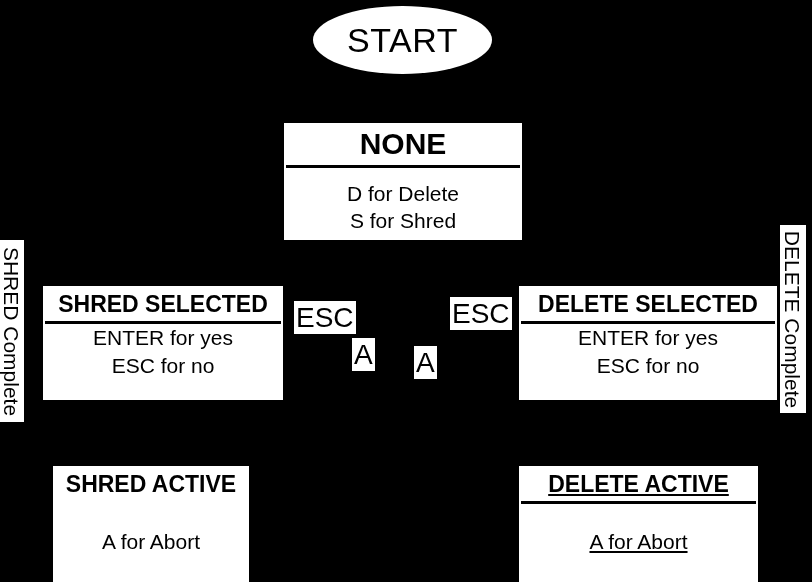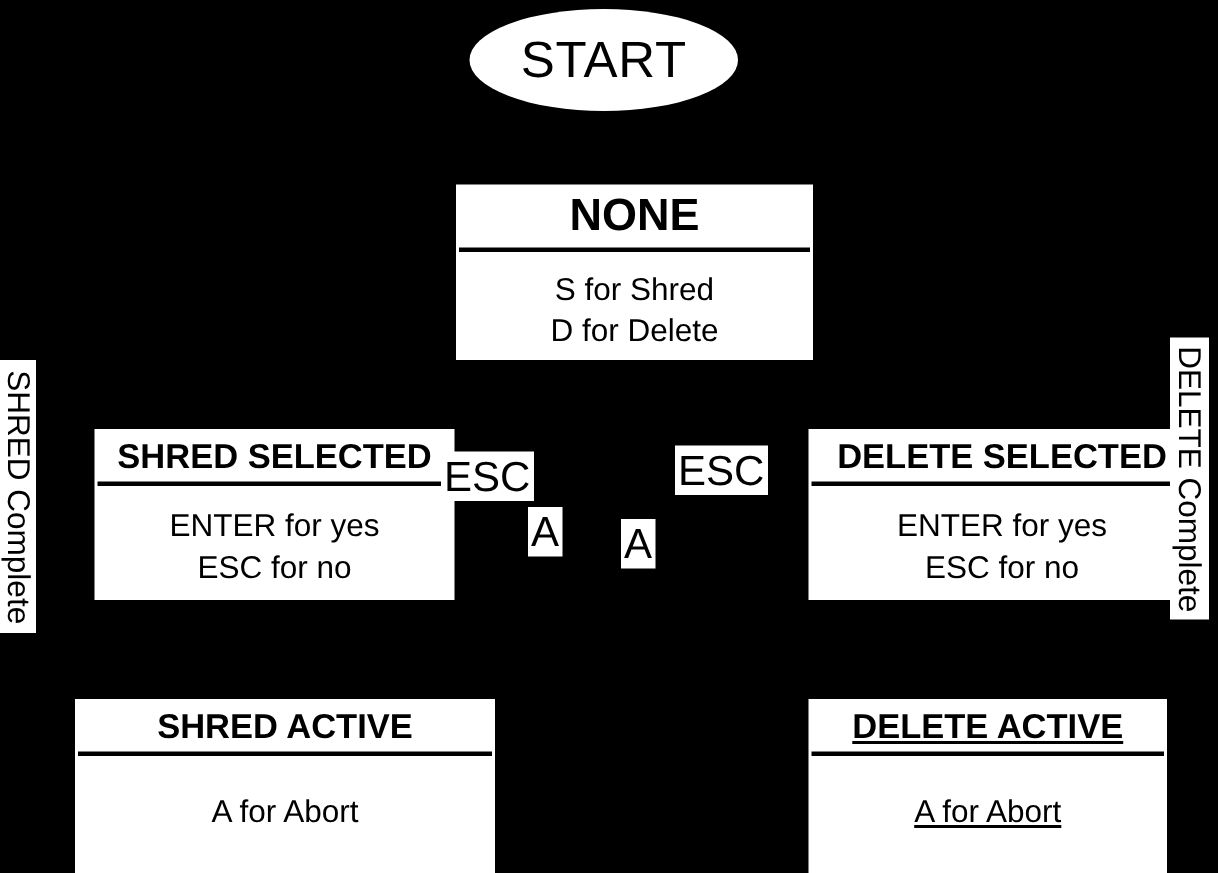--- a/index.html
+++ b/index.html
@@ -37,21 +37,20 @@
   }
 
   
   .state-box {
     position: absolute;
     background: #ffffff;
     box-sizing: border-box;
     display: flex;
     flex-direction: column;
     overflow: hidden;
-    margin-left: 20px;
   }
   .state-title {
     font-size: 23px;
     font-weight: bold;
     color: #000000;
     text-align: center;
     line-height: 1.05;
     padding: 6px 10px 5px 10px;
     box-sizing: border-box;
     white-space: nowrap;
@@ -60,40 +59,39 @@
     height: 3px;
     background: #000000;
     margin: 0 2px;
   }
   .state-body {
     flex: 1;
     display: flex;
     flex-direction: column;
     align-items: center;
     justify-content: flex-start;
-    padding-top: 13px;
     box-sizing: border-box;
   }
   .state-line {
     font-size: 21px;
     color: #000000;
     line-height: 1.32;
     text-align: center;
     white-space: nowrap;
   }
 
   
   #state-none       { left: 284px; top: 123px;  width: 238px; height: 117px; }
   #state-none .state-title { font-size: 30px; padding-top: 5px; }
   #state-none .state-body  { padding-top: 12px; }
 
   #state-shred-selected  { left: 43px;  top: 286px; width: 240px; height: 114px; }
   #state-delete-selected { left: 519px; top: 286px; width: 258px; height: 114px; }
 
-  #state-shred-active  { left: 30px;  top: 466px; width: 280px; height: 116px; }
+  #state-shred-active  { left: 53px;  top: 466px; width: 196px; height: 116px; align-items: center; }
   #state-delete-active { left: 519px; top: 466px; width: 239px; height: 116px; text-decoration: underline; }
   #state-shred-active .state-body,
   #state-delete-active .state-body { padding-top: 24px; }
 
   
   .edge-label {
     position: absolute;
     background: #ffffff;
     color: #000000;
     font-size: 28px;
@@ -132,22 +130,22 @@
 <div id="canvas">
 
   <div class="start-node" style="left:313px; top:6px; width:179px; height:68px;">
     <span class="start-label">START</span>
   </div>
 
   <div class="state-box" id="state-none">
     <div class="state-title">NONE</div>
     <div class="state-title-rule"></div>
     <div class="state-body">
+      <div class="state-line">D for Delete</div>
       <div class="state-line">S for Shred</div>
-      <div class="state-line">D for Delete</div>
     </div>
   </div>
 
   <div class="state-box" id="state-shred-selected">
     <div class="state-title">SHRED SELECTED</div>
     <div class="state-title-rule"></div>
     <div class="state-body">
       <div class="state-line">ENTER for yes</div>
       <div class="state-line">ESC for no</div>
     </div>

